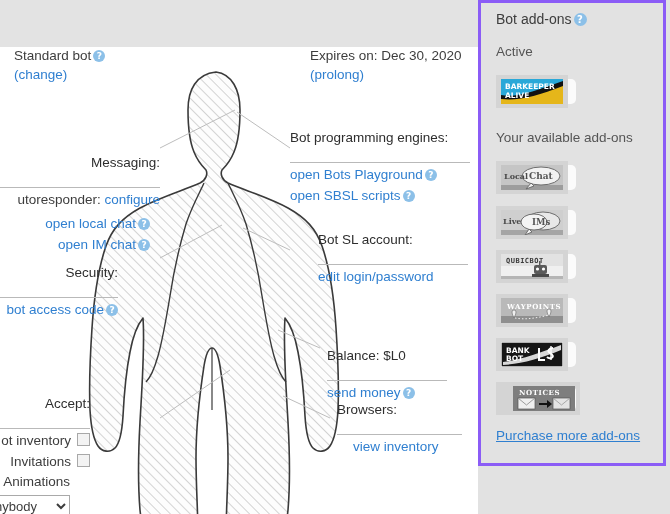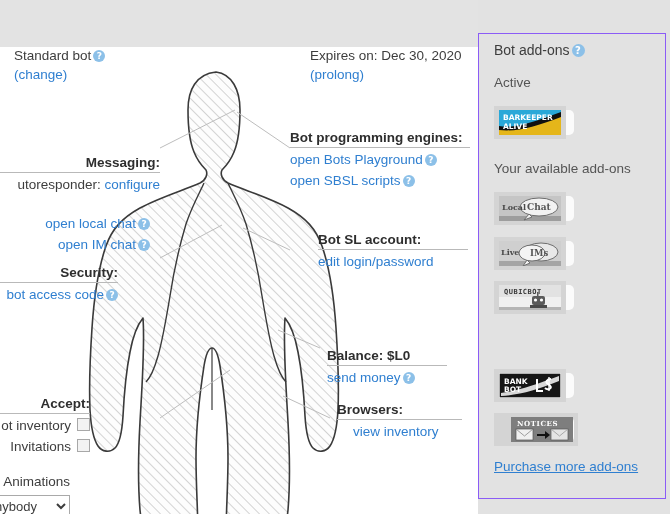--- a/index.html
+++ b/index.html
@@ -38,44 +38,43 @@
   .help.big{width:13px;height:13px;line-height:13px;font-size:10px;}
 
   .refresh{display:inline-block;vertical-align:-2px;margin-right:4px;}
 
   
   #avatar-figure{position:absolute;left:88px;top:66px;width:330px;height:470px;}
 
   
   .callout{position:absolute;}
   .callout .ttl{
-    font-weight:bold;color:#2e2e2e;font-size:13.5px;white-space:nowrap;
-    padding-bottom:2px;border-bottom:1px solid #b9b9b9;display:block;
+    font-weight:normal;color:#2e2e2e;font-size:13.5px;white-space:nowrap;
+    padding-bottom:17px;border-bottom:1px solid #b9b9b9;display:block;
   }
   .callout .row{white-space:nowrap;font-size:13.5px;line-height:19px;padding-top:2px;}
   .callout.right .ttl,.callout.right .row{text-align:left;}
   .callout.left{text-align:right;}
   .callout.left .ttl,.callout.left .row{text-align:right;}
 
   .cb{
     display:inline-block;width:11px;height:11px;border:1px solid #a8a8a8;
     background:#f3f3f3;vertical-align:-1px;margin-left:6px;
   }
   select.sel{
     font-family:"Liberation Sans",sans-serif;font-size:13px;
     border:1px solid #a9a9a9;background:#fff;color:#3d3d3d;
     padding:2px 2px;width:82px;
   }
 
   
   #addons-panel{
     position:absolute;left:478px;top:0;width:188px;height:466px;
-    background:#e2e2e2;border:1px solid #8b5cf6;
+    background:#e2e2e2;border:3px solid #8b5cf6;
     box-sizing:border-box;
-    margin-top:33px;
   }
   #addons-title{
     position:absolute;left:15px;top:8px;font-size:14px;color:#3d3d3d;
     white-space:nowrap;
   }
   .sec-head{
     position:absolute;left:15px;font-size:13.5px;color:#555;white-space:nowrap;
   }
   #sec-active{top:41px;}
   #sec-available{top:127px;}
@@ -268,20 +267,33 @@
         <text x="5" y="9" font-family="DejaVu Sans Mono, monospace" font-size="7" font-weight="bold" fill="#3a3a3a" letter-spacing="0.5">QUBICBOT</text>
         <rect x="33" y="11" width="13" height="9" rx="2" fill="#5a5a5a"></rect>
         <circle cx="36.5" cy="15" r="1.6" fill="#fff"></circle>
           <circle cx="42.5" cy="15" r="1.6" fill="#fff"></circle>
         <rect x="31" y="20" width="17" height="3" fill="#4a4a4a"></rect>
         <rect x="38" y="7" width="1.5" height="4" fill="#5a5a5a"></rect>
       </svg>
     </div>
   </div>
 
+  <div class="addon" style="top:291px;">
+    <div class="tab"></div>
+    <div class="thumb">
+      <svg width="62" height="25" viewBox="0 0 62 25">
+        <rect width="62" height="25" fill="#b9b9b9"></rect>
+        <rect y="18" width="62" height="7" fill="#8f8f8f"></rect>
+        <text x="6" y="11" font-family="DejaVu Serif, serif" font-size="7" font-weight="bold" fill="#ffffff" letter-spacing="0.6">WAYPOINTS</text>
+        <path d="M11 14 C11 17 13 19 13 20 C13 19 15 17 15 14 A2 2 0 0 0 11 14 Z" fill="#efefef" stroke="#666" stroke-width="0.6"></path>
+        <path d="M46 13 C46 16 48 18 48 19 C48 18 50 16 50 13 A2 2 0 0 0 46 13 Z" fill="#efefef" stroke="#666" stroke-width="0.6"></path>
+        <path d="M14 20 C24 22 36 20 48 17" fill="none" stroke="#f0f0f0" stroke-width="1" stroke-dasharray="1.5 2"></path>
+      </svg>
+    </div>
+  </div>
 
   <div class="addon" style="top:335px;">
     <div class="tab"></div>
     <div class="thumb">
       <svg width="62" height="25" viewBox="0 0 62 25">
         <rect width="62" height="25" fill="#161616" stroke="#e8e8e8" stroke-width="1.5"></rect>
         <path d="M2 20 C18 18 36 12 60 3 L60 8 C38 17 20 22 2 23 Z" fill="#d8d8d8"></path>
         <text x="5" y="11" font-family="DejaVu Sans, sans-serif" font-size="7.5" font-weight="bold" fill="#ffffff">BANK</text>
         <text x="5" y="19" font-family="DejaVu Sans, sans-serif" font-size="7.5" font-weight="bold" fill="#ffffff">BOT</text>
         <path d="M38 6 L38 18 L44 18" fill="none" stroke="#fff" stroke-width="2"></path>

